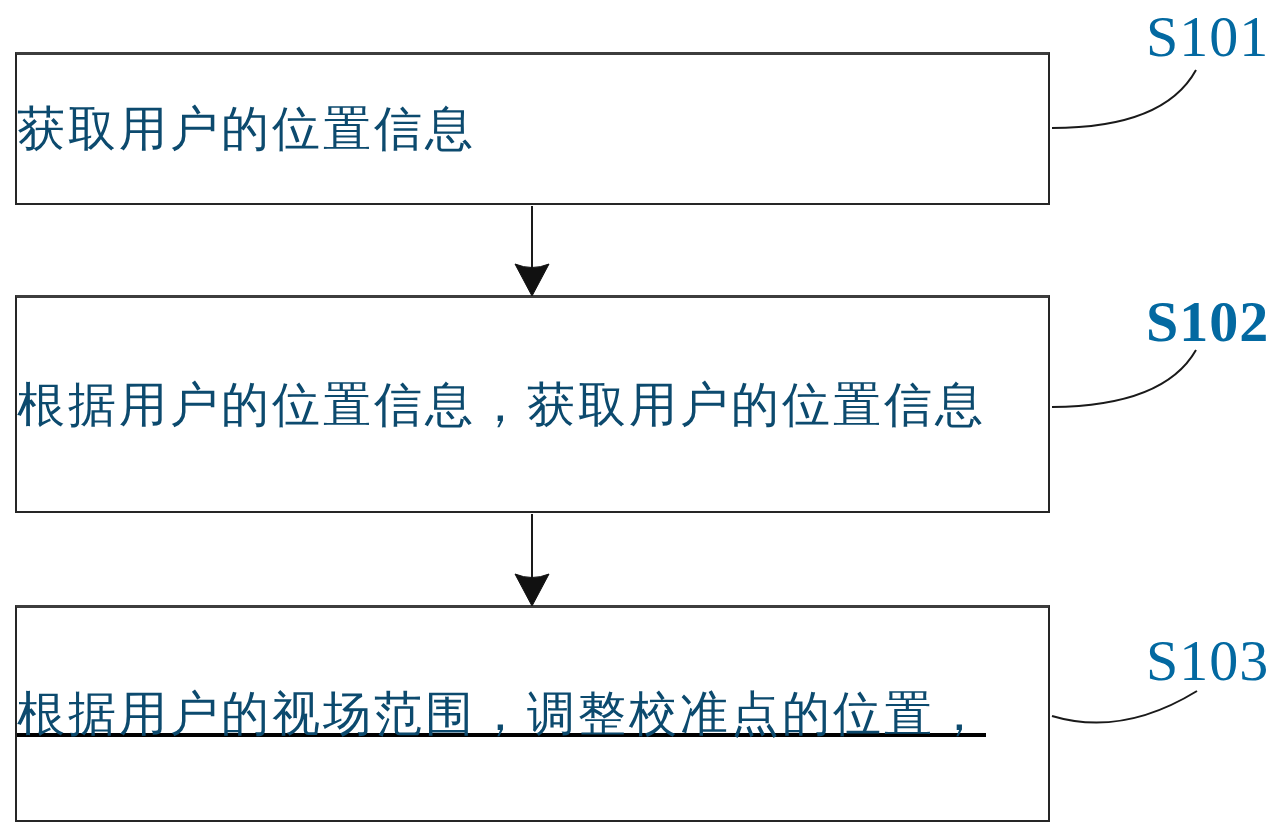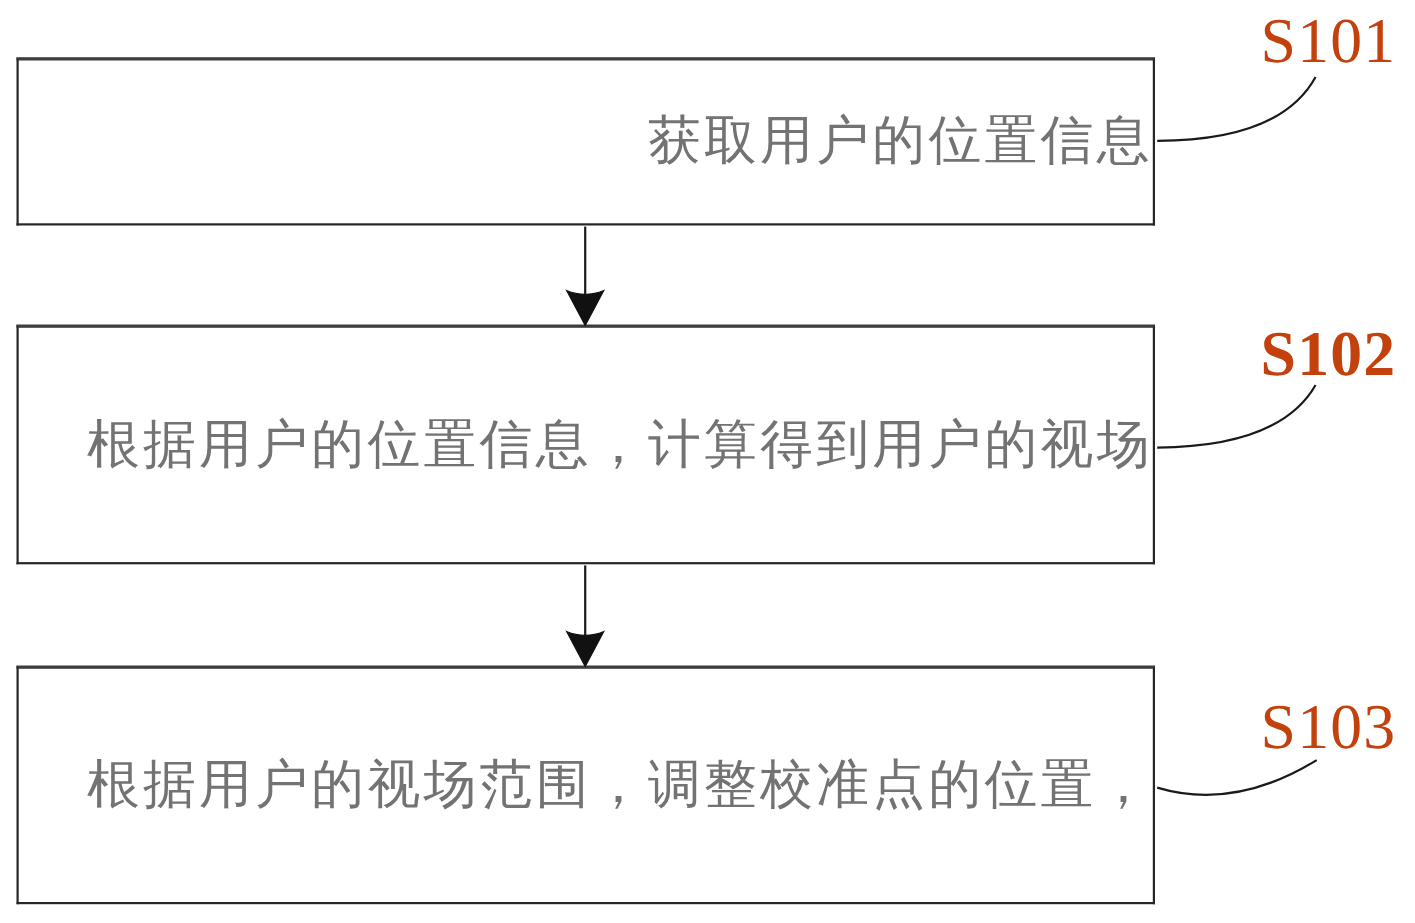--- a/index.html
+++ b/index.html
@@ -33,39 +33,39 @@
     border-top-color: #3d3d3d;
     border-top-width: 3px;
     background: #ffffff;
     display: flex;
     align-items: center;
     justify-content: center;
     z-index: 1;
   }
   .box-text {
     width: 100%;
-    text-align: right;
+    text-align: left;
     font-size: 48px;
     line-height: 72px;
     letter-spacing: 3px;
-    color: #737373;
+    color: #0c4a6e;
   }
   .box-text .line {
     display: block;
   }
   .step-box-1 { top: 52px;  height: 153px; }
   .step-box-2 { top: 295px; height: 218px; }
-  .step-box-3 { top: 605px; height: 217px; }
+  .step-box-3 { top: 605px; height: 217px; text-decoration: underline; }
   .step-label {
     position: absolute;
     left: 1146px;
     width: 132px;
     font-size: 58px;
     line-height: 58px;
-    color: #c2410c;
+    color: #0369a1;
     letter-spacing: 1px;
     z-index: 1;
     white-space: nowrap;
   }
   .step-label-1 { top: 8px; }
   .step-label-2 { top: 293px; font-weight: bold; }
   .step-label-3 { top: 632px; font-family: Liberation Serif, serif; }
 </style>
 </head>
 <body>
@@ -73,21 +73,21 @@
 <div class="canvas">
 
   <div class="step-box step-box-1">
     <div class="box-text">
       <span class="line">获取用户的位置信息</span>
     </div>
   </div>
 
   <div class="step-box step-box-2">
     <div class="box-text">
-      <span class="line">根据用户的位置信息，计算得到用户的视场</span>
+      <span class="line">根据用户的位置信息，获取用户的位置信息</span>
     </div>
   </div>
 
   <div class="step-box step-box-3">
     <div class="box-text">
       <span class="line">根据用户的视场范围，调整校准点的位置，</span>
     </div>
   </div>
 
   <div class="step-label step-label-1">S101</div>

